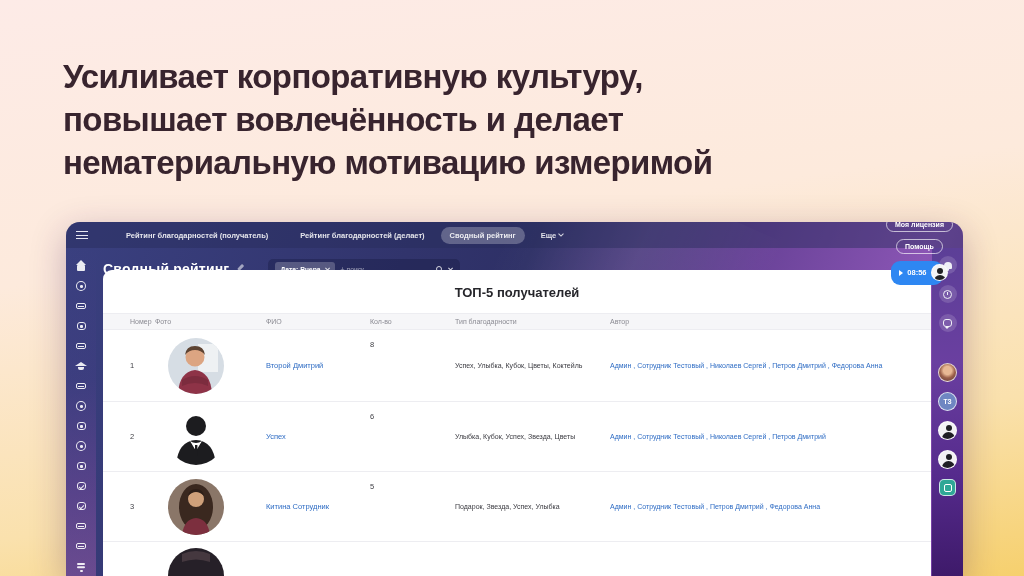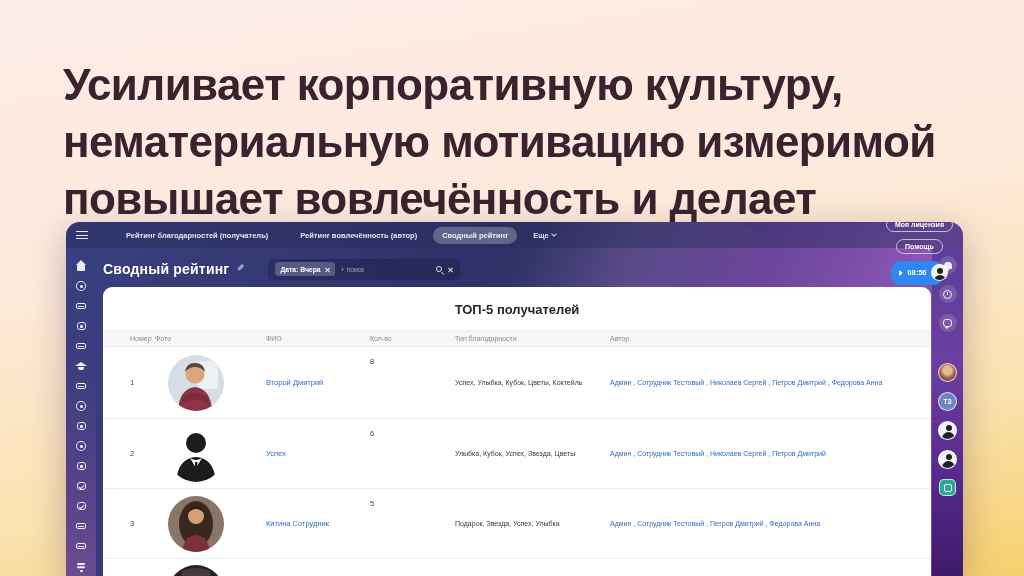--- a/index.html
+++ b/index.html
@@ -5,21 +5,21 @@
   * { margin:0; padding:0; box-sizing:border-box; }
   html,body { width:1024px; height:576px; overflow:hidden; }
   body {
     font-family:"Liberation Sans", sans-serif;
     background: linear-gradient(172deg, #fdebe7 0%, #fdeadc 40%, #fae1ad 75%, #f6d06e 100%);
     position:relative;
   }
 
   
   .headline { position:absolute; left:63px; top:56px; color:#38242e;
-    font-size:44px; font-weight:700; line-height:1.3; letter-spacing:-0.6px; }
+    font-size:33px; font-weight:700; line-height:1.3; letter-spacing:-0.6px; }
 
   
   .window { position:absolute; left:66px; top:222px; width:897px; height:354px;
     border-radius:14px 14px 0 0; overflow:hidden;
     background: linear-gradient(112deg, #3a4080 0%, #31346c 34%, #2e3066 46%, #6a4399 68%, #8a55b4 84%, #6f3a9e 100%);
     box-shadow:0 10px 35px rgba(70,25,90,.30); }
   .streak { position:absolute; left:430px; top:-40px; width:260px; height:200px;
     background:linear-gradient(90deg, rgba(255,255,255,0) 0%, rgba(255,255,255,.09) 50%, rgba(255,255,255,0) 100%);
     transform:rotate(24deg); pointer-events:none; }
 
@@ -100,21 +100,21 @@
     color:#fff; font-size:6.8px; font-weight:600; white-space:nowrap; }
   .xicon { width:5px; height:5px; position:relative; opacity:.85; }
   .xicon::before, .xicon::after { content:""; position:absolute; left:2px; top:0; width:1.2px; height:6px; background:#fff; }
   .xicon::before { transform:rotate(45deg); } .xicon::after { transform:rotate(-45deg); }
   .search-ph { color:rgba(255,255,255,.55); font-size:6.8px; flex:1; }
   .fb-icons { display:flex; align-items:center; gap:6px; }
   .mag2 { width:6px; height:6px; border:1.3px solid rgba(255,255,255,.8); border-radius:50%; position:relative; }
   .mag2::after { content:""; position:absolute; left:4.8px; top:4.8px; width:3px; height:1.3px; background:rgba(255,255,255,.8); transform:rotate(45deg); transform-origin:0 0; }
 
   
-  .panel { position:absolute; left:37px; top:65px; width:828px; bottom:0;
+  .panel { position:absolute; left:37px; top:48px; width:828px; bottom:0;
     background:#fff; border-radius:9px 9px 0 0; z-index:3; overflow:hidden; }
   .tbl-title { text-align:center; font-size:13px; font-weight:700; color:#26262b; margin-top:15px; }
   .thead { margin-top:13px; height:17px; background:#f6f6f8; border-top:1px solid #ededf1; border-bottom:1px solid #ededf1;
     display:flex; align-items:center; padding-left:27px; font-size:7px; color:#8a8a92; }
   .row { display:flex; align-items:center; padding-left:27px; border-bottom:1px solid #ededf1; position:relative; }
   .r70 { height:70px; } .r73 { height:72px; }
   .c-num { width:25px; font-size:7.5px; color:#3f3f45; }
   .c-photo { width:95px; display:flex; }
   .c-name { width:120px; font-size:7.5px; color:#2e6cc4; font-weight:500;padding-left:16px; }
   .c-count { width:85px; font-size:7.5px; color:#3f3f45; align-self:flex-start; padding-top:10px; }
@@ -125,32 +125,32 @@
   .avatar56 { width:56px; height:56px; border-radius:50%; overflow:hidden; margin-left:13px; flex:none; }
   .row4 { height:20px; border-bottom:none; }
 
   .hl-line { display:block; }
 </style>
 </head>
 <body>
 
 <h1 class="headline">
   <span class="hl-line">Усиливает корпоративную культуру,</span>
+  <span class="hl-line">повышает вовлечённость и делает</span>
   <span class="hl-line">нематериальную мотивацию измеримой</span>
-  <span class="hl-line">повышает вовлечённость и делает</span>
 </h1>
 
 <div class="window">
   <div class="streak"></div>
 
   <div class="topbar">
     <div class="burger"></div>
     <div class="tabs">
       <div class="tab">Рейтинг благодарностей (получатель)</div>
-      <div class="tab">Рейтинг вовлечённость (автор)</div>
+      <div class="tab">Рейтинг благодарностей (делает)</div>
       <div class="tab active">Сводный рейтинг</div>
       <div class="more">
         <span>Еще</span>
         <span class="chev"></span>
       </div>
     </div>
     <div class="tb-right">
       <div class="mag"></div>
       <div class="brand">
         <span>Webest</span>

